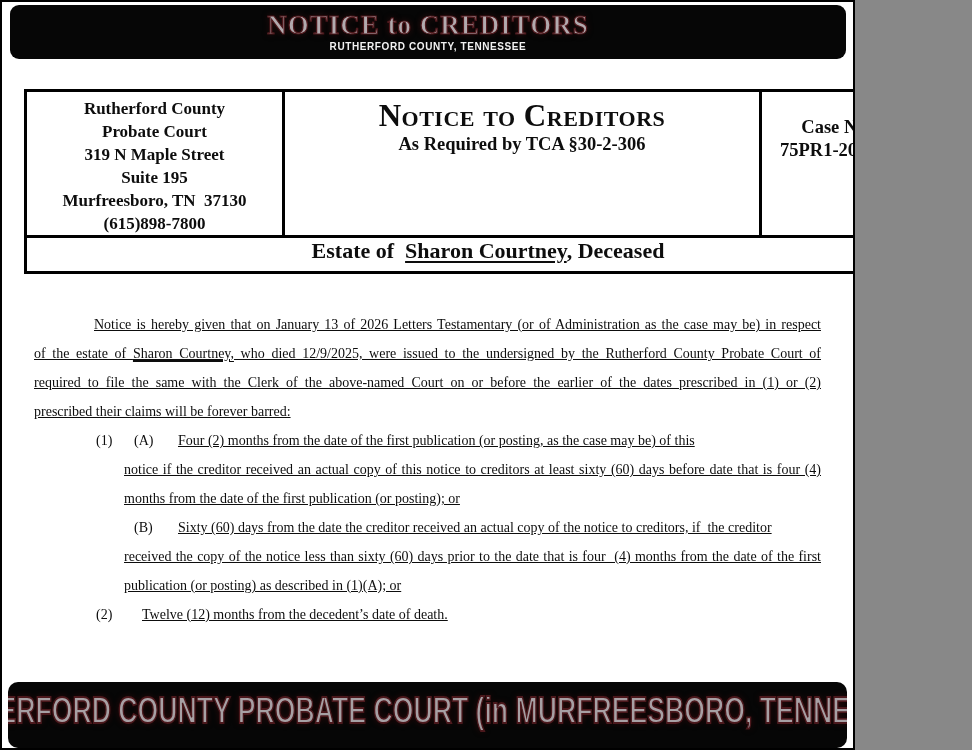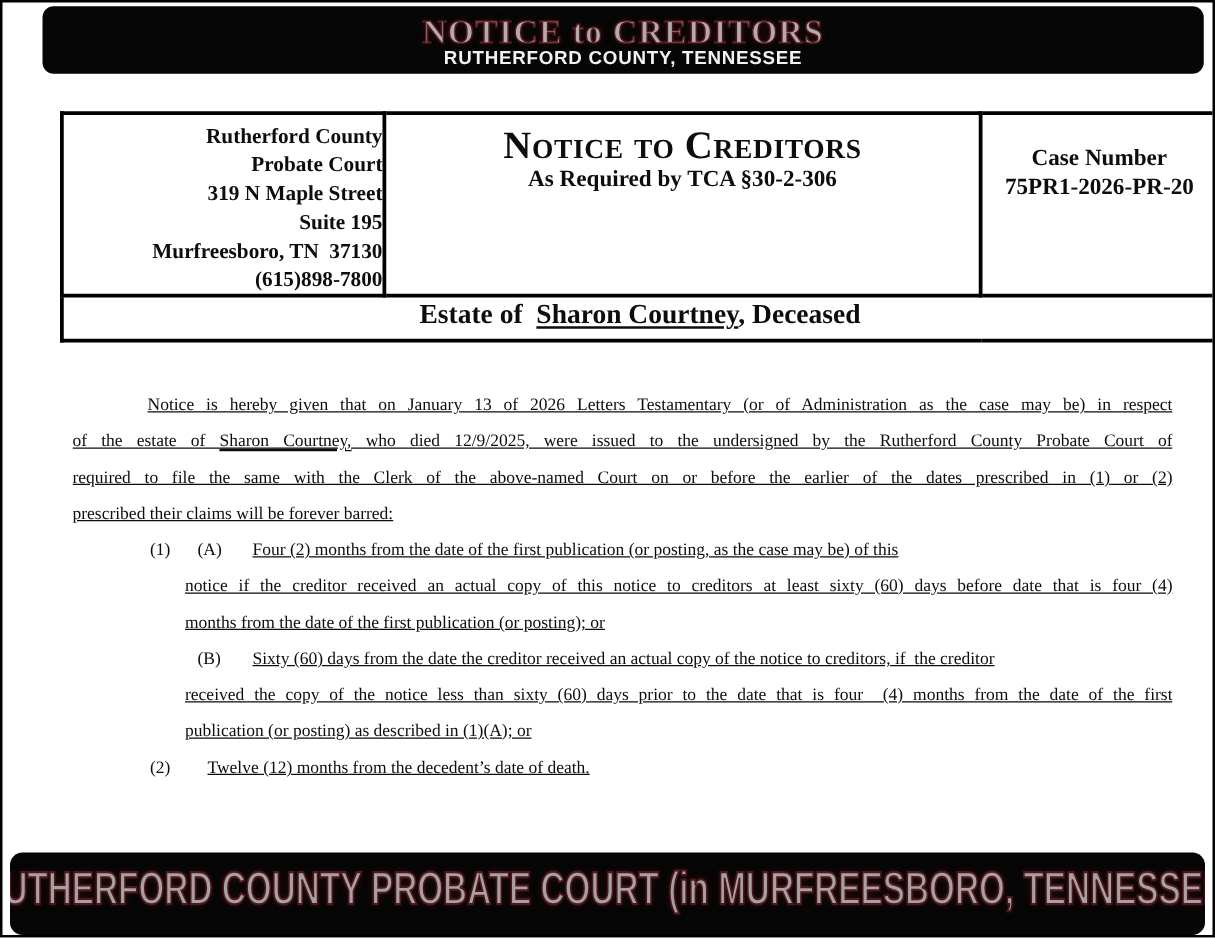--- a/index.html
+++ b/index.html
@@ -1,26 +1,25 @@
 <!DOCTYPE html>
 <html><head>
 <meta charset="utf-8">
 <style>
   * { margin: 0; padding: 0; box-sizing: border-box; }
   html, body { background: #888; }
   .page {
     position: relative;
-    width: 972px;
+    width: 855px;
     height: 750px;
     background: #ffffff;
     border: 2px solid #000;
     overflow: hidden;
     font-family: "Liberation Serif", serif;
     color: #0d0d0d;
-    padding-left: 24px;
   }
 
   
   .top-banner {
     margin: 3px 7px 0 8px;
     height: 54px;
     background: #060606;
     border-radius: 9px;
     display: flex;
     flex-direction: column;
@@ -34,38 +33,38 @@
     line-height: 28px;
     letter-spacing: 1px;
     color: #b2aaae;
     -webkit-text-stroke: 1.2px #4e181c;
     text-shadow: 0 0 6px rgba(60,15,15,0.9);
     white-space: nowrap;
   }
   .top-banner-subtitle {
     font-family: "Liberation Sans", sans-serif;
     font-weight: bold;
-    font-size: 15px;
+    font-size: 10px;
     line-height: 15px;
     letter-spacing: 0.6px;
     color: #f2f2f2;
     white-space: nowrap;
   }
 
   
   .header-table {
     border-collapse: collapse;
     margin: 30px 0 0 22px;
     width: 925px;
     table-layout: fixed;
   }
   .header-table td { border: 3px solid #000; vertical-align: top; }
   .court-cell {
     height: 135px;
-    text-align: right;
+    text-align: center;
     font-weight: bold;
     font-size: 17px;
     line-height: 23px;
     padding-top: 5px;
   }
   .title-cell { text-align: center; padding-top: 7px; }
   .doc-title {
     font-variant: small-caps;
     font-weight: bold;
     font-size: 31px;

